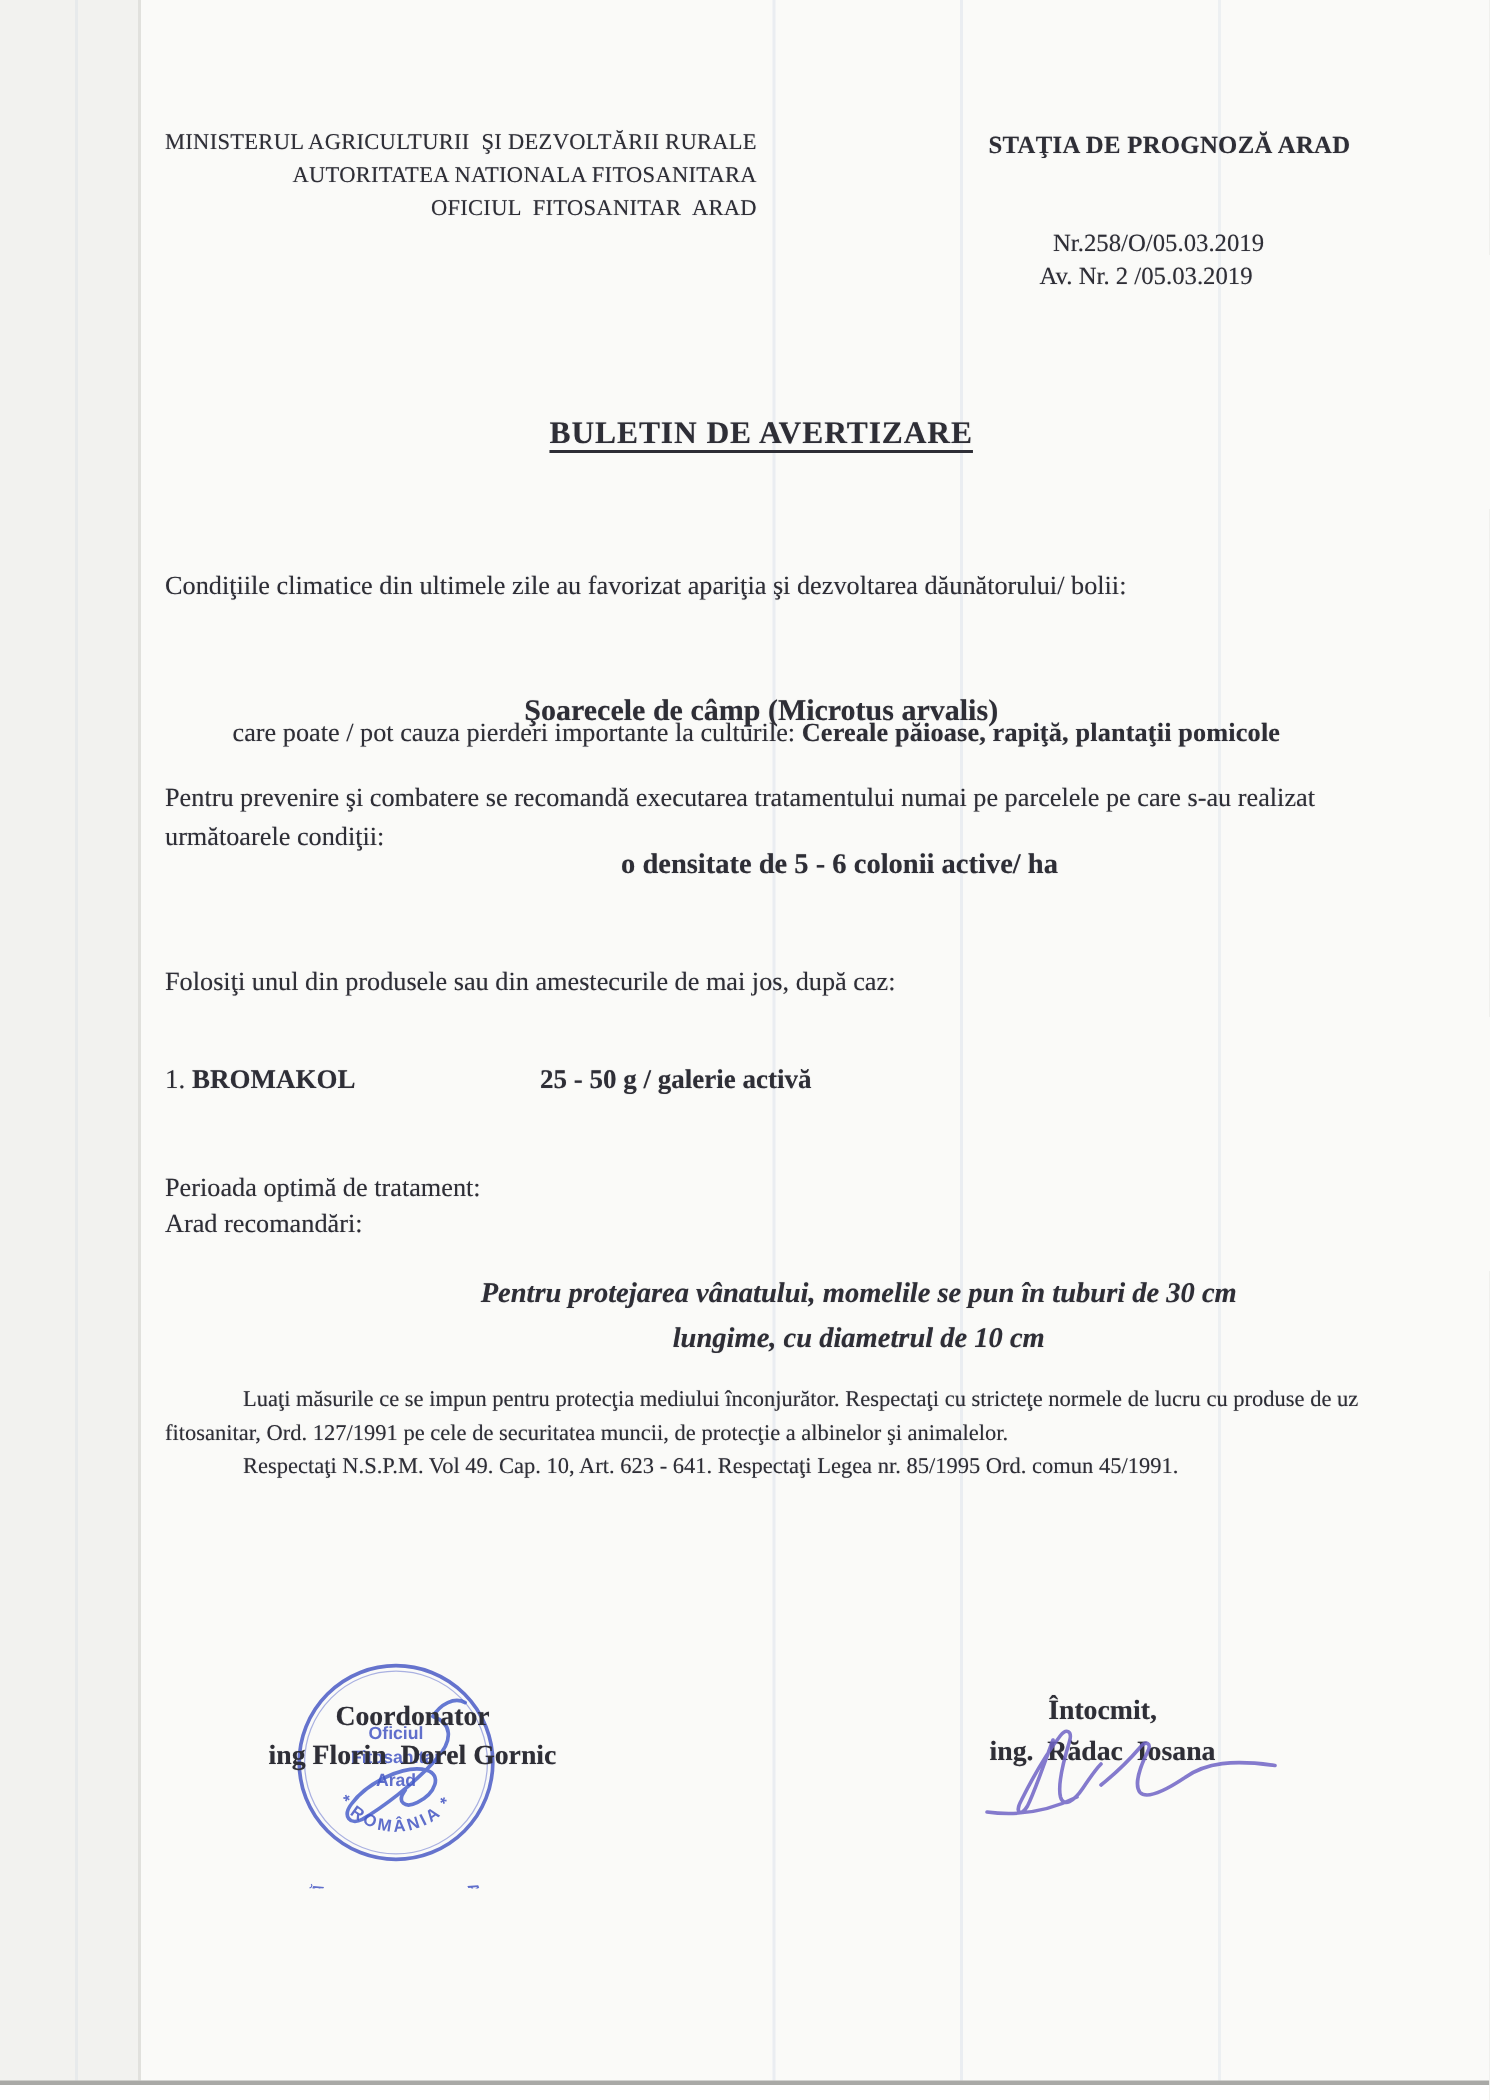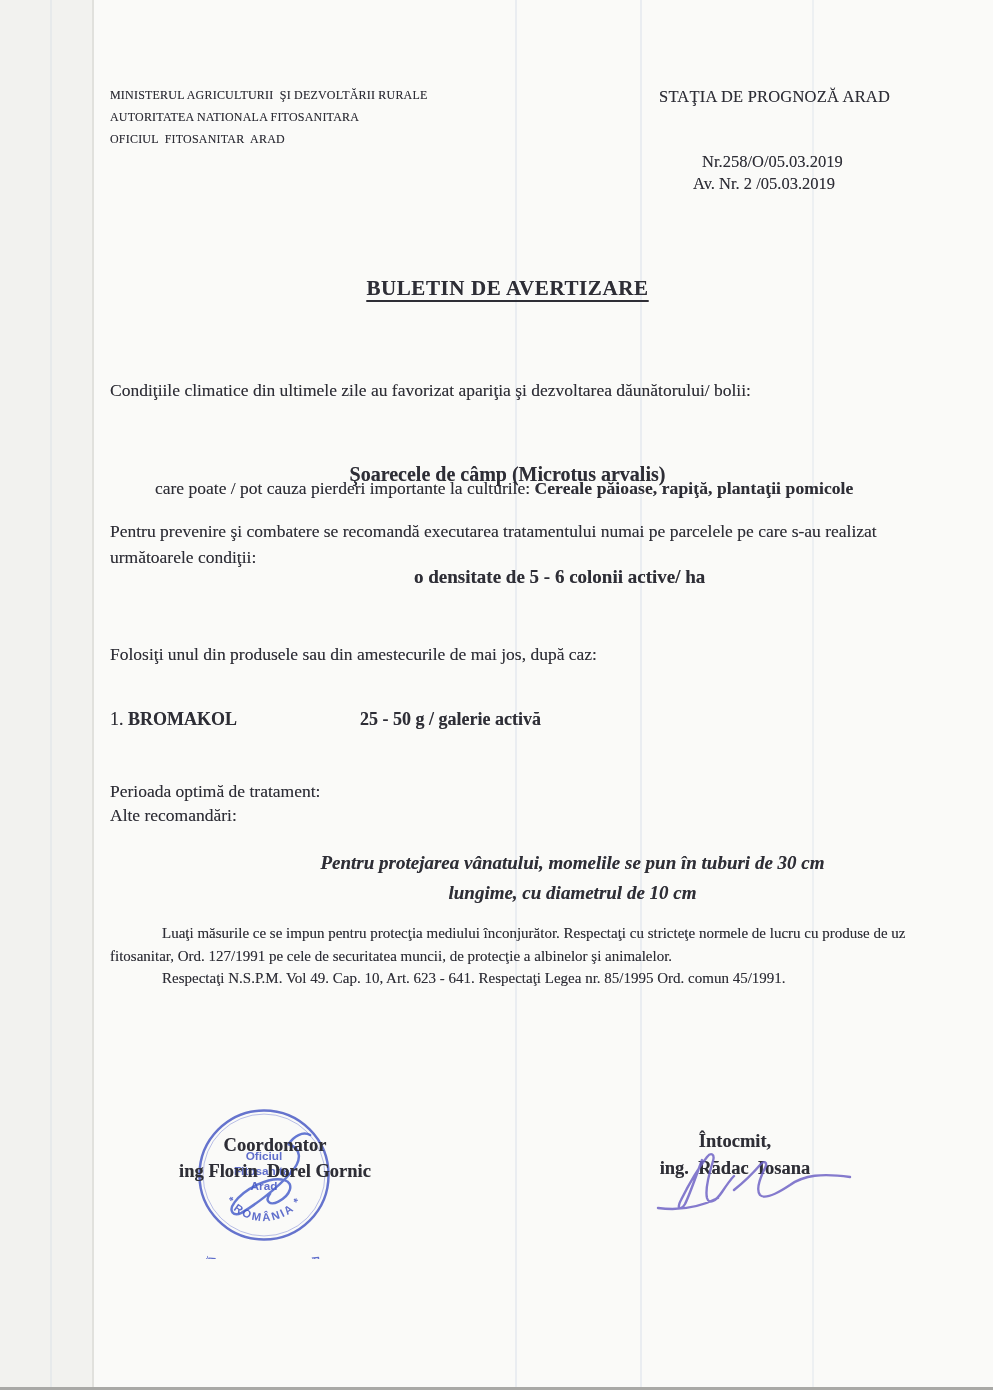--- a/index.html
+++ b/index.html
@@ -21,22 +21,22 @@
   .vline{top:0;height:1387px;width:2px;}
   .vline-main{left:92px;background:#e1e1dd;}
   .vline-a{left:50px;background:rgba(200,210,224,.25);}
   .vline-b{left:515px;background:rgba(200,210,224,.30);}
   .vline-c{left:640px;background:rgba(200,210,224,.30);}
   .vline-d{left:812px;background:rgba(200,210,224,.25);}
   .bottom-rule{left:0;top:1387px;width:993px;height:3px;background:#a9a9a6;}
   .below-rule{left:0;top:1390px;width:993px;height:10px;background:#ffffff;}
 
   
-  .hdr-left{left:110px;top:84px;font-size:12px;line-height:22px;letter-spacing:.2px;}
-  .station{left:659px;top:87px;font-size:16.5px;letter-spacing:.2px;}
+  .hdr-left{left:110px;top:84px;font-size:15px;line-height:22px;letter-spacing:.2px;text-align:right;}
+  .station{left:659px;top:87px;font-size:16.5px;letter-spacing:.2px;font-weight:bold;}
   .doc-nums{left:693px;top:151px;font-size:16.5px;line-height:22px;}
   .doc-nums .l1{padding-left:9px;}
 
   
   .title{left:110px;top:276px;width:795px;text-align:center;font-size:21px;font-weight:bold;
          letter-spacing:.6px;}
   .title span{text-decoration:underline;text-underline-offset:5px;text-decoration-thickness:2px;}
 
   .body-text{font-size:17.5px;line-height:26px;}
   .intro{left:110px;top:377px;width:780px;}
@@ -109,21 +109,21 @@
   <div class="abs density soft">o densitate de 5 - 6 colonii active/ ha</div>
 
   <div class="abs folositi body-text soft">Folosiţi unul din produsele sau din amestecurile de mai jos, după caz:</div>
 
   <div class="abs product-row soft">
     <span class="name-cell"><span>1. </span><b>BROMAKOL</b></span>
     <span class="dose-cell">25 - 50 g / galerie activă</span>
   </div>
 
   <div class="abs period body-text soft">Perioada optimă de tratament:</div>
-  <div class="abs alte body-text soft">Alte recomandări:</div>
+  <div class="abs alte body-text soft">Arad recomandări:</div>
 
   <div class="abs note soft">
     <div>Pentru protejarea vânatului, momelile se pun în tuburi de 30 cm</div>
     <div>lungime, cu diametrul de 10 cm</div>
   </div>
 
   <div class="abs legal soft">
     <p>Luaţi măsurile ce se impun pentru protecţia mediului înconjurător. Respectaţi cu stricteţe normele de lucru cu produse de uz fitosanitar, Ord. 127/1991 pe cele de securitatea muncii, de protecţie a albinelor şi animalelor.</p>
     <p>Respectaţi N.S.P.M. Vol 49. Cap. 10, Art. 623 - 641. Respectaţi Legea nr. 85/1995 Ord. comun 45/1991.</p>
   </div>

